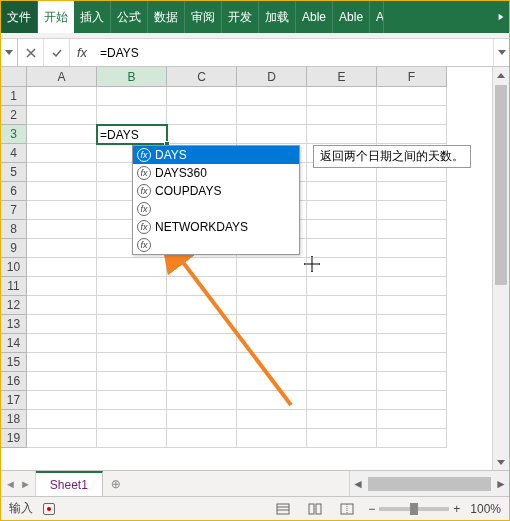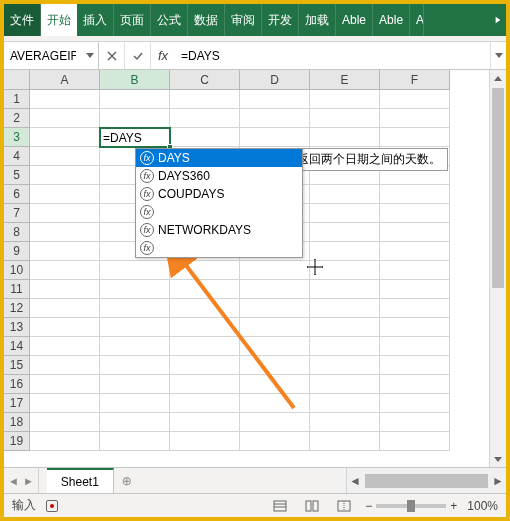--- a/index.html
+++ b/index.html
@@ -1,17 +1,17 @@
 <!DOCTYPE html>
 <html><head>
 <meta charset="utf-8">
 <style>
 * { box-sizing: border-box; margin: 0; padding: 0; }
 body { font-family: "Microsoft YaHei", Arial, sans-serif; font-size: 12px; background: #fff; width: 510px; height: 521px; overflow: hidden; position: relative; }
-.window { width: 510px; height: 521px; border: 4px solid #eab308; display: flex; flex-direction: column; }
+.window { width: 510px; height: 521px; border: 1px solid #eab308; display: flex; flex-direction: column; }
 .ribbon-tabs { background: #217346; height: 32px; display: flex; align-items: stretch; position: relative; }
 .tab { color: #fff; padding: 0 6px; display: flex; align-items: center; font-size: 12px; cursor: pointer; border-right: 1px solid rgba(255,255,255,0.15); white-space: nowrap; }
 .tab.file { background: #1a5c38; }
 .tab.active { background: #fff; color: #217346; border-right: none; position: relative; z-index: 2; }
 .tab.partial { overflow: hidden; max-width: 14px; }
 .tab-scroll { width: 16px; color: #fff; display: flex; align-items: center; justify-content: center; cursor: pointer; position: absolute; right: 0; top: 0; bottom: 0; }
 .tab-scroll svg { width: 8px; height: 8px; }
 .ribbon-divider { height: 6px; background: #f3f2f1; border-bottom: 1px solid #d4d4d4; }
 .formula-bar { height: 28px; background: #fff; border-bottom: 1px solid #c6c6c6; display: flex; align-items: stretch; }
 .name-box-wrap { display: flex; align-items: stretch; border-right: 1px solid #c6c6c6; }
@@ -41,21 +41,21 @@
 .fx-ic { width: 14px; height: 14px; border-radius: 50%; border: 1px solid #666; display: flex; align-items: center; justify-content: center; font-size: 9px; font-style: italic; color: #444; flex-shrink: 0; }
 .tooltip { position: absolute; background: #fff; border: 1px solid #999; padding: 2px 6px; font-size: 12px; z-index: 9; white-space: nowrap; }
 .cursor-plus { position: absolute; z-index: 8; }
 .arrow { position: absolute; z-index: 7; }
 .vscroll { position: absolute; right: 0; top: 0; bottom: 0; width: 17px; background: #f0f0f0; border-left: 1px solid #d4d4d4; z-index: 5; }
 .vscroll .thumb { position: absolute; left: 2px; right: 2px; top: 18px; height: 200px; background: #c1c1c1; border-radius: 1px; }
 .vscroll .arr { position: absolute; left: 0; right: 0; height: 16px; display: flex; align-items: center; justify-content: center; color: #666; }
 .sheet-bar { height: 26px; background: #f3f2f1; border-top: 1px solid #c6c6c6; display: flex; align-items: stretch; }
 .sheet-nav { display: flex; align-items: center; padding: 0 4px; gap: 4px; color: #888; border-right: 1px solid #d4d4d4; }
 .sheet-nav span { cursor: pointer; font-size: 11px; }
-.sheet-tab { padding: 0 14px; background: #fff; border-top: 2px solid #217346; border-right: 1px solid #c6c6c6; display: flex; align-items: center; cursor: pointer; font-size: 12px; color: #000000; margin-left: 8px; }
+.sheet-tab { padding: 0 14px; background: #fff; border-top: 2px solid #217346; border-right: 1px solid #c6c6c6; display: flex; align-items: center; cursor: pointer; font-size: 12px; color: #701a75; }
 .sheet-add { width: 26px; display: flex; align-items: center; justify-content: center; color: #888; cursor: pointer; }
 .sheet-spacer { flex: 1; }
 .hscroll-track { width: 160px; border-left: 1px solid #d4d4d4; display: flex; align-items: center; background: #f0f0f0; position: relative; }
 .hscroll-track .arr { width: 16px; display: flex; align-items: center; justify-content: center; color: #666; }
 .hscroll-track .thumb { flex: 1; margin: 2px; background: #c1c1c1; height: 14px; }
 .status-bar { height: 24px; background: #f3f2f1; border-top: 1px solid #c6c6c6; display: flex; align-items: center; padding: 0 8px; gap: 10px; font-size: 12px; color: #444; }
 .status-bar .spacer { flex: 1; }
 .view-btn { width: 22px; height: 18px; display: flex; align-items: center; justify-content: center; color: #666; cursor: pointer; }
 .zoom-slider { display: flex; align-items: center; gap: 4px; }
 .zoom-track { width: 70px; height: 4px; background: #c6c6c6; position: relative; }
@@ -64,41 +64,39 @@
 </style>
 </head>
 <body>
 
 <div class="window">
 
   <div class="ribbon-tabs">
     <div class="tab file">文件</div>
     <div class="tab active">开始</div>
     <div class="tab">插入</div>
-    <div class="tab">页面</div>
     <div class="tab">公式</div>
     <div class="tab">数据</div>
     <div class="tab">审阅</div>
     <div class="tab">开发</div>
     <div class="tab">加载</div>
     <div class="tab">Able</div>
     <div class="tab">Able</div>
     <div class="tab partial">A</div>
     <div class="tab-scroll">
       <svg viewBox="0 0 10 10">
           <path d="M2 1 L8 5 L2 9 Z" fill="#fff"></path>
         </svg>
     </div>
   </div>
 
   <div class="ribbon-divider"></div>
 
   <div class="formula-bar">
     <div class="name-box-wrap">
-      <input class="name-box" value="AVERAGEIF" style="">
       <div class="name-dd">
         <svg width="8" height="5">
             <path d="M0 0 L8 0 L4 5 Z" fill="#666"></path>
           </svg>
       </div>
     </div>
     <div class="fb-btn">
       <svg viewBox="0 0 12 12">
           <path d="M2 2 L10 10 M10 2 L2 10" stroke="#666" stroke-width="1.5"></path>
         </svg>
@@ -288,21 +286,21 @@
         </div>
       <div class="ac-item">
           <span class="fx-ic">fx</span>
           <span>NETWORKDAYS</span>
         </div>
       <div class="ac-item">
           <span class="fx-ic">fx</span>
         </div>
     </div>
 
-    <div class="tooltip" style="left:286px; top:78px;">返回两个日期之间的天数。</div>
+    <div class="tooltip" style="left:312px; top:78px;">返回两个日期之间的天数。</div>
 
     <svg class="cursor-plus" style="left:302px; top:188px;" width="18" height="18">
       <path d="M9 1 L9 17 M1 9 L17 9" stroke="#000" stroke-width="1"></path>
       <path d="M9 2 L9 16 M2 9 L16 9" stroke="#fff" stroke-width="3"></path>
       <path d="M9 1 L9 17 M1 9 L17 9" stroke="#000" stroke-width="1"></path>
     </svg>
 
     <svg class="arrow" style="left:160px; top:178px;" width="140" height="170">
       <defs>
           <marker id="ah" markerWidth="10" markerHeight="10" refX="2" refY="5" orient="auto">

